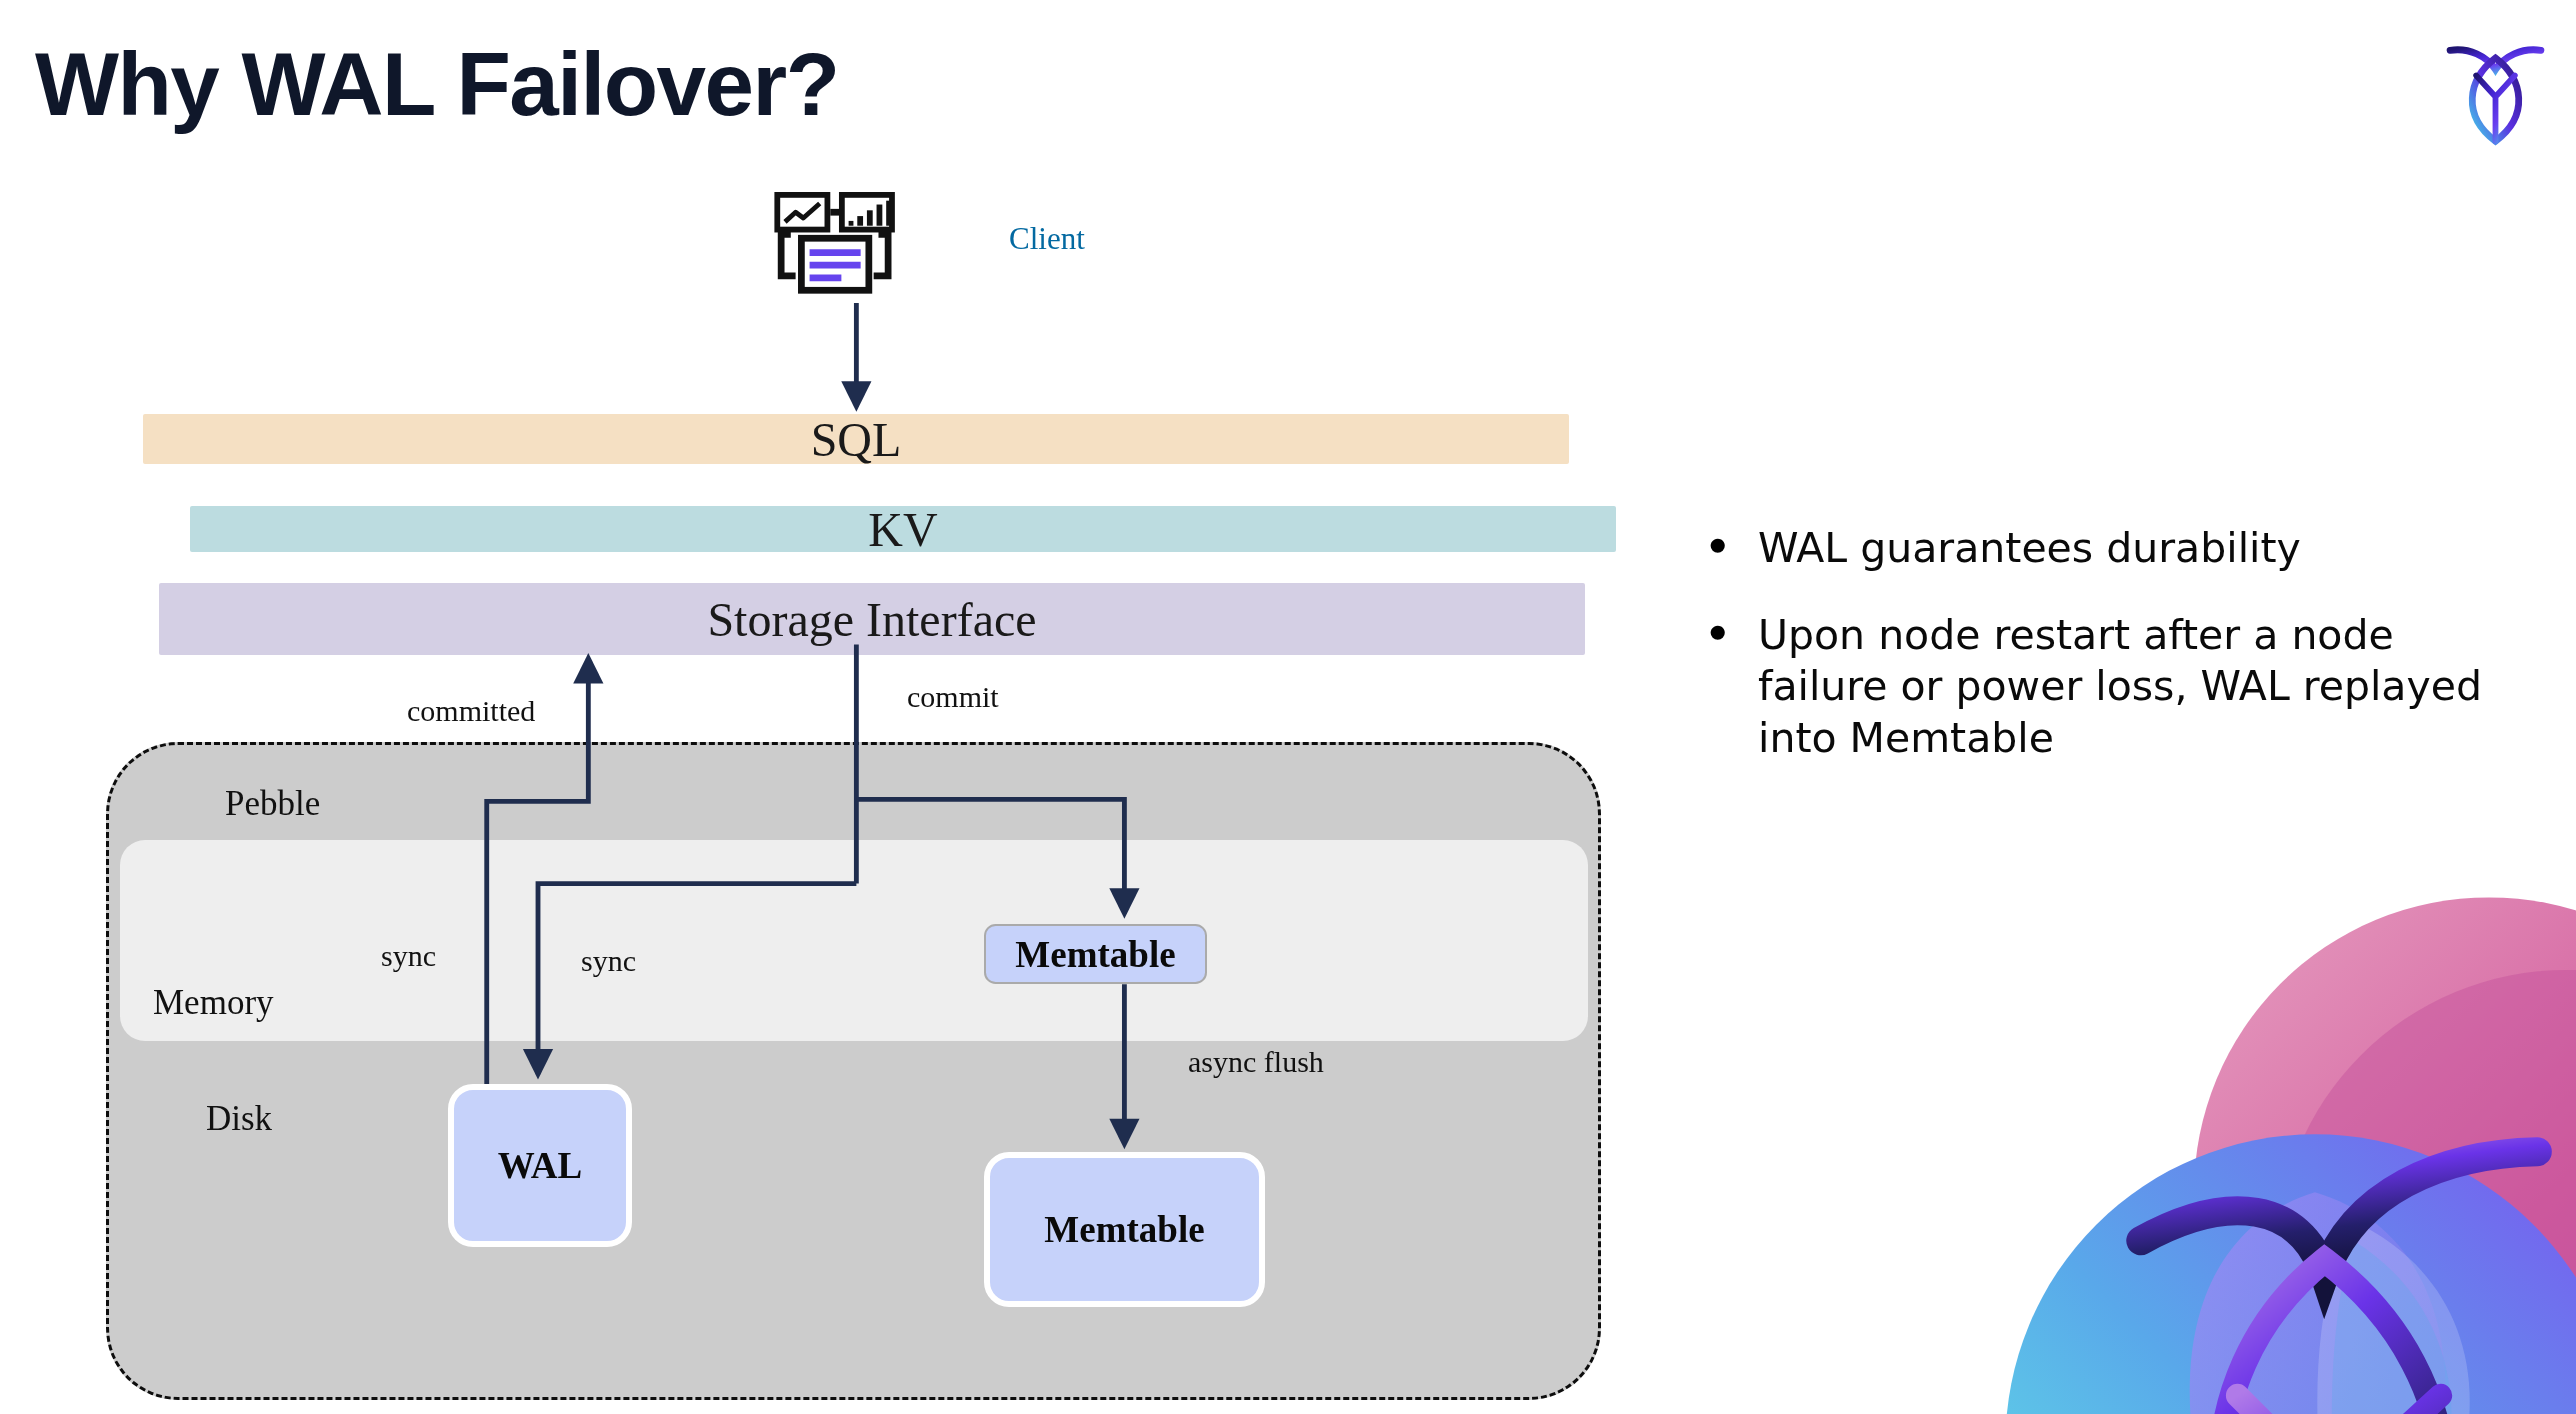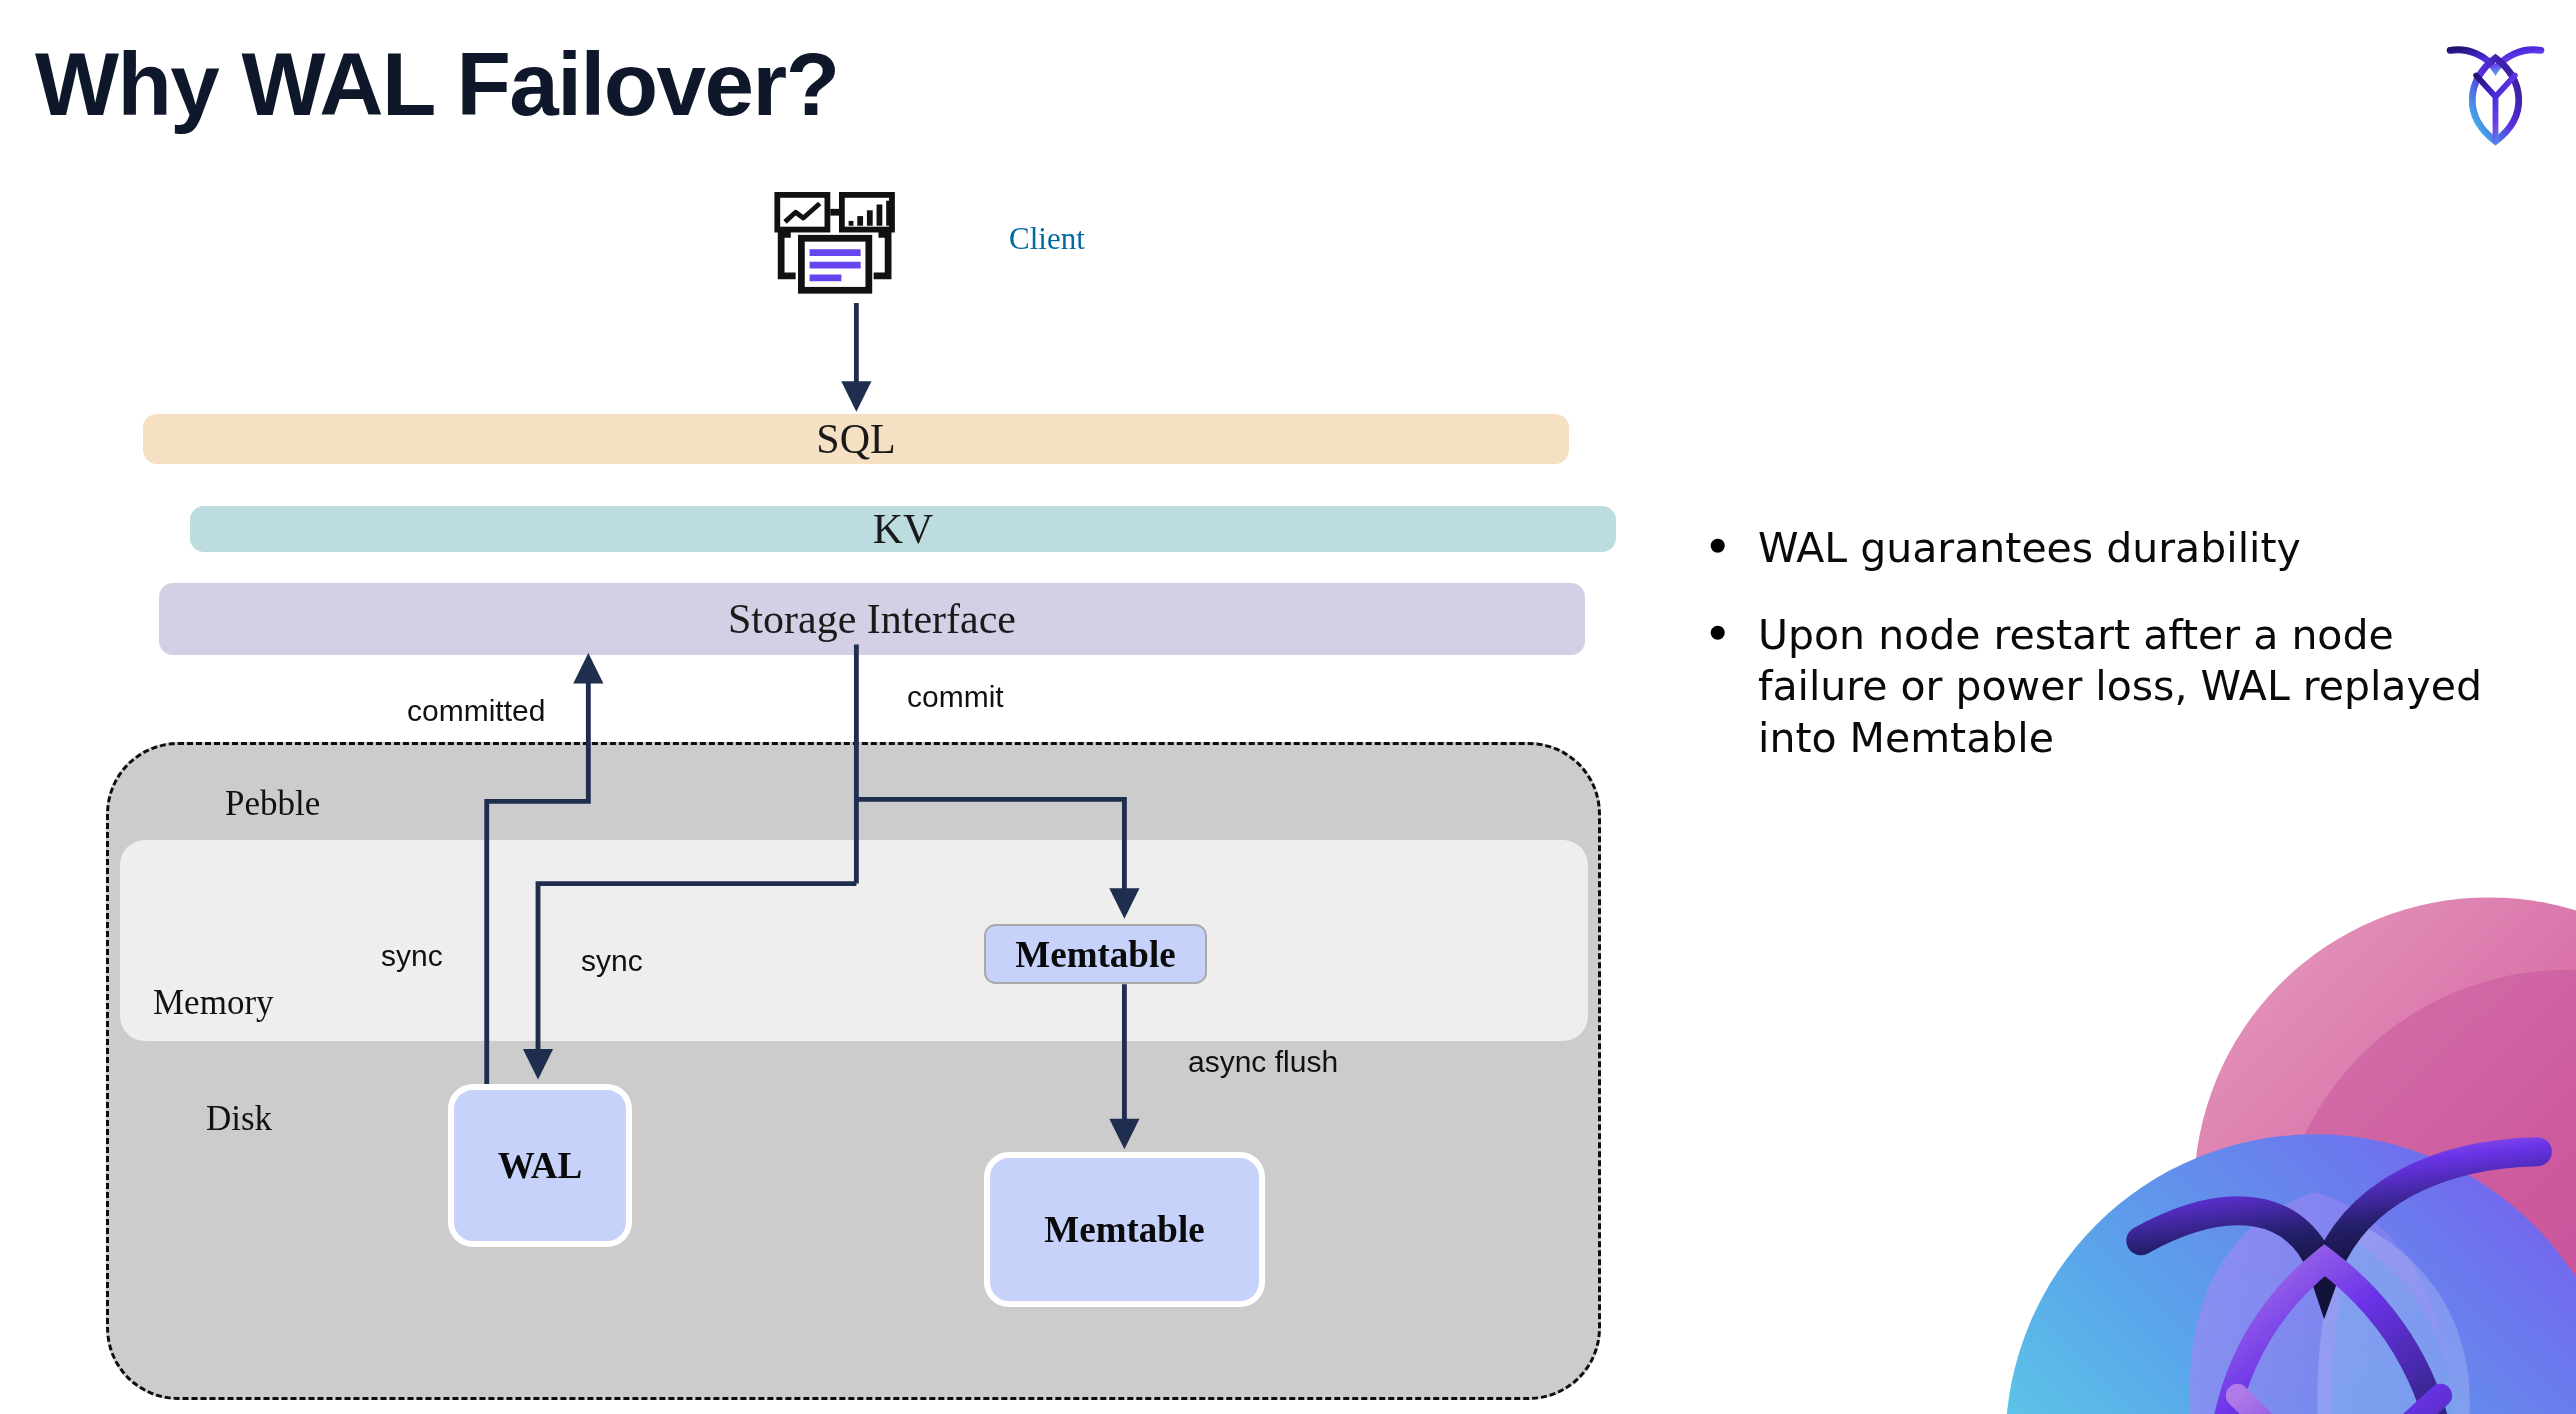--- a/index.html
+++ b/index.html
@@ -63,23 +63,23 @@
   }
 
   
   .layer-bar {
     position: absolute;
     left: 143px;
     width: 1426px;
     display: flex;
     align-items: center;
     justify-content: center;
-    border-radius: 14px;
-    font-family: "Liberation Serif", serif;
-    font-size: 42px;
+    border-radius: 2px;
+    font-family: "Liberation Serif", serif;
+    font-size: 48px;
     color: #1a1a1a;
   }
   #layer-sql { top: 414px; height: 50px; }
   #layer-kv  { top: 506px; height: 46px; margin-left: 47px; }
   #layer-si  { top: 583px; height: 72px; margin-left: 16px; }
 
   
   #pebble-container {
     position: absolute;
     left: 106px; top: 742px;
@@ -148,21 +148,21 @@
   #box-sstable {
     left: 984px; top: 1152px;
     width: 281px; height: 155px;
     border: 6.8px solid #ffffff;
     border-radius: 25px;
   }
 
   
   .edge-label {
     position: absolute;
-    font-family: Liberation Sans, sans-serif;
+    font-family: Liberation Serif, serif;
     font-size: 30px;
     color: #111111;
     white-space: nowrap;
   }
   #label-committed { left: 407px; top: 694px; }
   #label-commit    { left: 907px; top: 680px; }
   #label-sync-1    { left: 381px; top: 939px; }
   #label-sync-2    { left: 581px; top: 944px; }
   #label-asyncflush{ left: 1188px; top: 1045px; }
 

